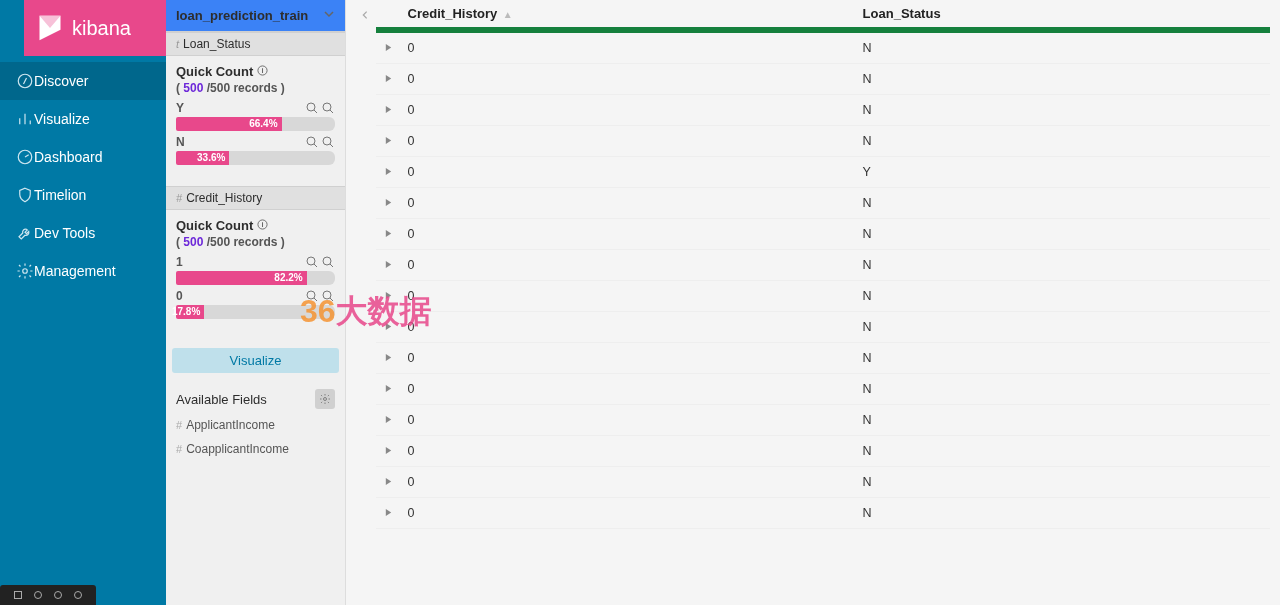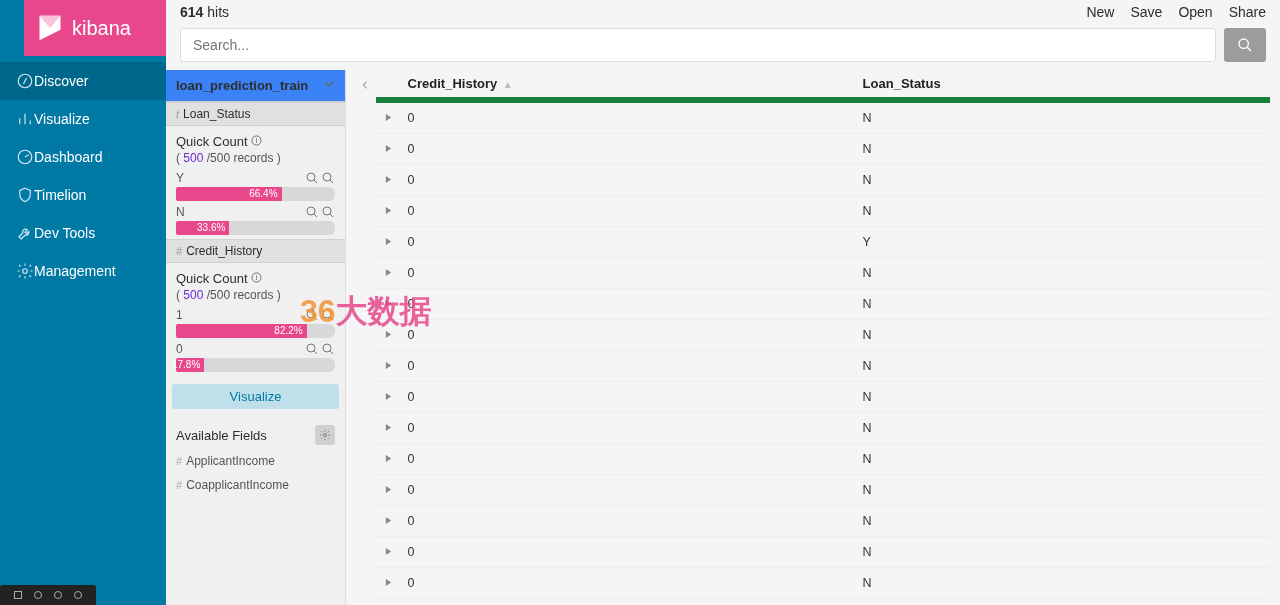--- a/index.html
+++ b/index.html
@@ -36,21 +36,21 @@
 
 .body { flex: 1; display: flex; min-height: 0; }
 
 
 .fields-panel { width: 180px; background: #f0f0f0; border-right: 1px solid #ddd; overflow-y: auto; font-size: 13px; color: #2d2d2d; }
 .index-header { display: flex; justify-content: space-between; padding: 8px 10px; background: #3b82f6; border-bottom: 1px solid #d0d0d0; font-weight: 700; }
 .caret-down { width: 12px; height: 12px; }
 .section-title { padding: 10px 10px 6px 10px; font-size: 13px; color: #555; }
 .field-chip { background: #e0e0e0; padding: 4px 10px; font-size: 12px; color: #2d2d2d; border-top: 1px solid #d0d0d0; border-bottom: 1px solid #d0d0d0; }
 .field-chip .ft { color: #9a9a9a; font-style: italic; margin-right: 4px; font-size: 11px; }
-.qc-block { padding: 8px 10px 4px 10px; }
+.qc-block { padding: 8px 10px 21px 10px; font-weight: bold; }
 .qc-title { font-size: 13px; color: #2d2d2d; }
 .qc-sub { font-size: 12px; color: #555; margin-top: 2px; margin-bottom: 6px; }
 .qc-sub .count-link { color: #6d28d9; }
 .qc-row-head { display: flex; align-items: center; justify-content: space-between; font-size: 12px; color: #555; margin-top: 4px; }
 .mag-group { display: flex; gap: 2px; }
 .mag { width: 14px; height: 14px; }
 .bar-wrap { background: #d8d8d8; height: 14px; border-radius: 6px; margin-top: 2px; position: relative; }
 .bar-fill { background: #e8488b; height: 100%; border-radius: 2px 0 0 2px; position: relative; }
 .bar-label { position: absolute; right: 4px; top: 0; font-size: 10px; line-height: 14px; color: #fff; }
 .visualize-btn { display: block; width: calc(100% - 12px); margin: 8px 6px; background: #bfe0eb; color: #0079a5; text-align: center; padding: 5px 0; font-size: 13px; border-radius: 3px; cursor: pointer; }
@@ -145,40 +145,20 @@
               <circle cx="12" cy="12" r="3"></circle>
               <path d="M12 2v3M12 19v3M4 4l2 2M18 18l2 2M2 12h3M19 12h3M4 20l2-2M18 6l2-2"></path>
             </svg>
           </span>
           <span>Management</span>
         </div>
       </div>
   </div>
 
   <div class="main">
-    <div class="topbar">
-      <div class="topbar-row1">
-        <span class="hits"><b>614</b> <span>hits</span></span>
-        <div class="top-actions" id="top-actions">
-            <span class="top-action">New</span>
-            <span class="top-action">Save</span>
-            <span class="top-action">Open</span>
-            <span class="top-action">Share</span>
-          </div>
-      </div>
-      <div class="search-row">
-        <input class="search-input" placeholder="Search..." style="">
-        <button class="search-btn">
-          <svg viewBox="0 0 24 24">
-              <circle cx="10" cy="10" r="7"></circle>
-              <line x1="15" y1="15" x2="21" y2="21"></line>
-            </svg>
-        </button>
-      </div>
-    </div>
 
     <div class="body">
 
       <div class="fields-panel">
         <div class="index-header">
           <span>loan_prediction_train</span>
           <svg class="caret-down" viewBox="0 0 12 12">
               <path d="M2 4l4 4 4-4" fill="none" stroke="#666" stroke-width="1.5"></path>
             </svg>
         </div>

